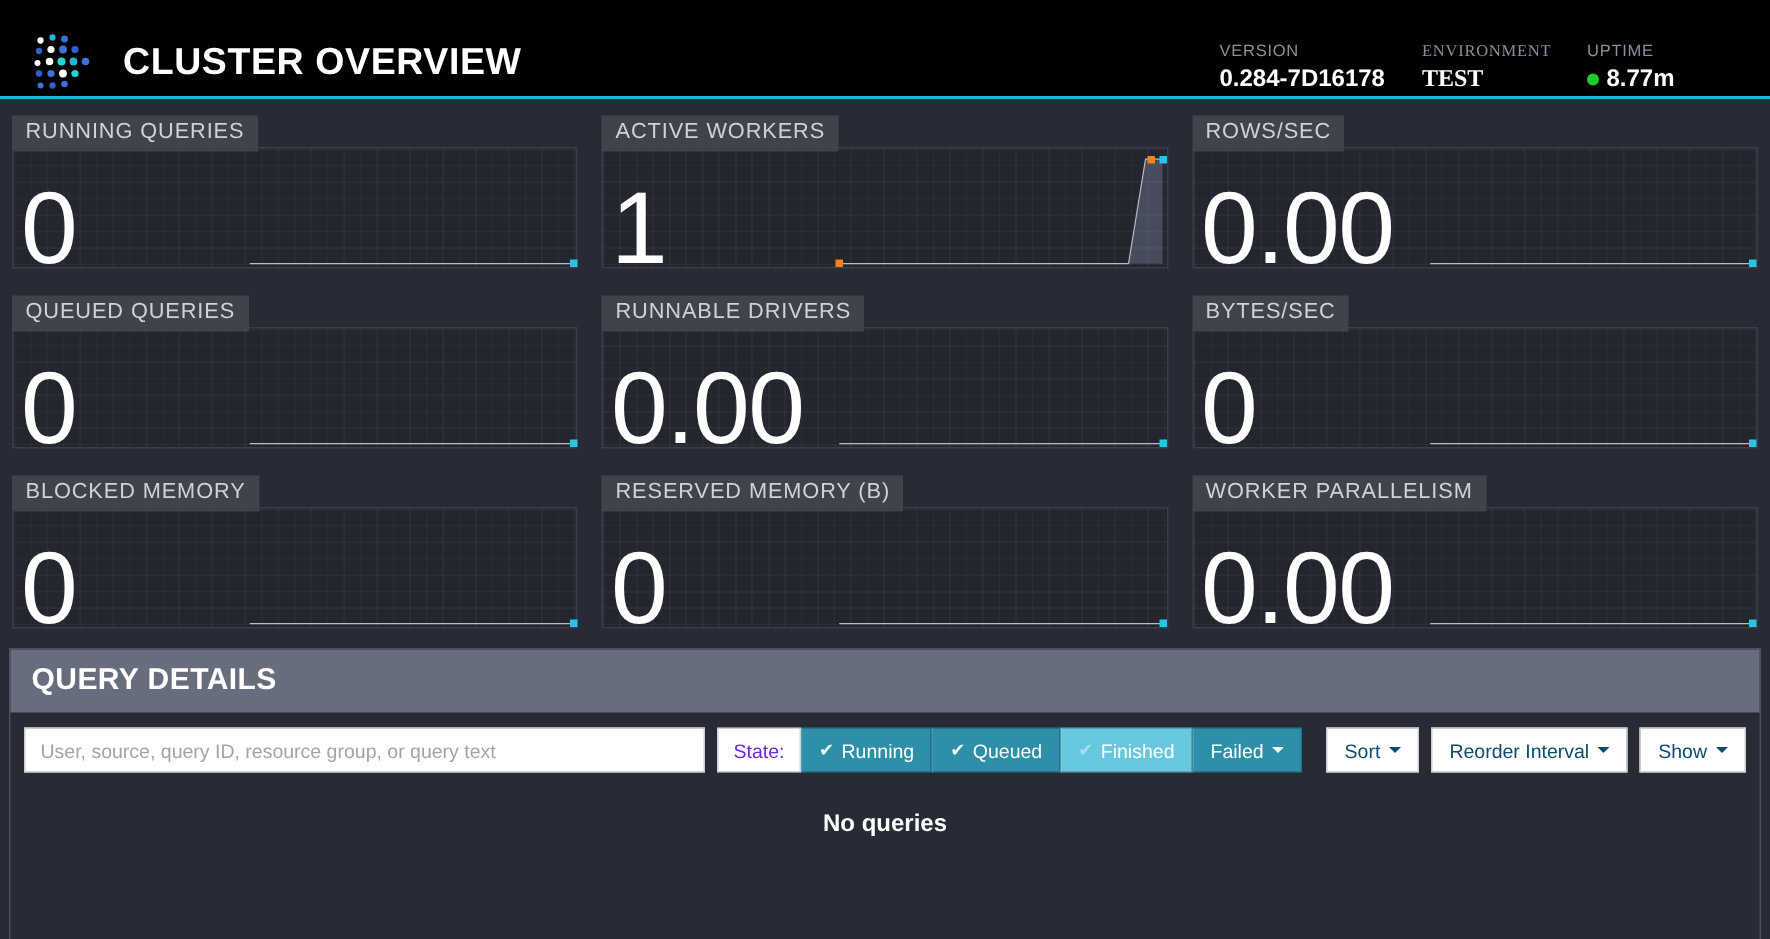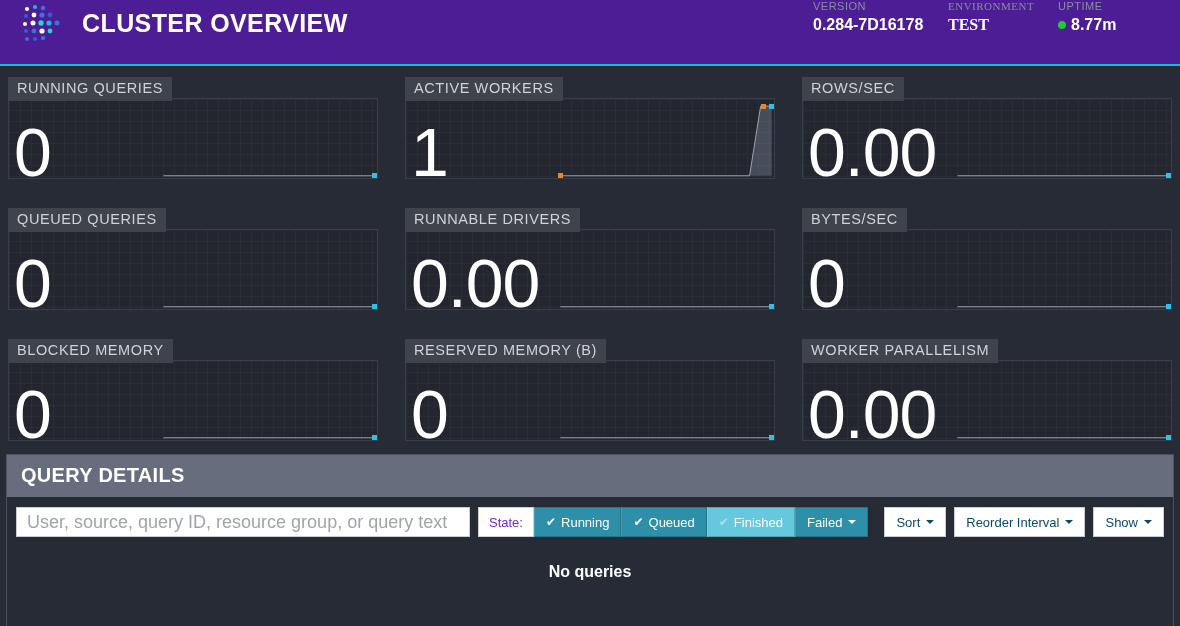--- a/index.html
+++ b/index.html
@@ -6,24 +6,24 @@
   html, body {
     width: 1180px; height: 626px;
     background: #272b36;
     font-family: "Liberation Sans", sans-serif;
     overflow: hidden;
   }
 
   
   .header {
     height: 66px;
-    background: #4c1d95;
+    background: #000000;
     border-bottom: 2px solid #1fb6d4;
     display: flex;
-    align-items: flex-start;
+    align-items: flex-end;
     padding: 0 22px 0 18px;
     position: relative;
   }
   .brand { display: flex; align-items: center; gap: 16px; }
   .logo { width: 48px; height: 46px; display: block; }
   .title {
     color: #ffffff;
     font-size: 25px;
     font-weight: bold;
     letter-spacing: 0.4px;
@@ -60,21 +60,21 @@
     background: #1ecb2b;
     display: inline-block;
     flex: 0 0 auto;
   }
 
   
   .tiles {
     display: grid;
     grid-template-columns: 1fr 1fr 1fr;
     grid-template-rows: 120px 120px 120px;
-    gap: 11px;
+    gap: 0px;
     padding: 0;
     background: #272b36;
   }
   .tile {
     position: relative;
     padding: 10px 8px 8px 8px;
     overflow: hidden;
   }
   .tile-label {
     position: absolute;
@@ -134,21 +134,21 @@
     align-items: center;
     padding: 10px 9px 10px 9px;
     gap: 8px;
   }
   .search-input {
     flex: 1 1 auto;
     height: 30px;
     border: 1px solid #c9ccd1;
     background: #ffffff;
     color: #333;
-    font-size: 18px;
+    font-size: 13px;
     font-family: "Liberation Sans", sans-serif;
     padding: 0 10px;
     outline: none;
     border-radius: 0;
   }
   .search-input::placeholder { color: #a0a4ac; }
 
   .btn-group { display: flex; align-items: stretch; }
   .btn {
     height: 30px;

